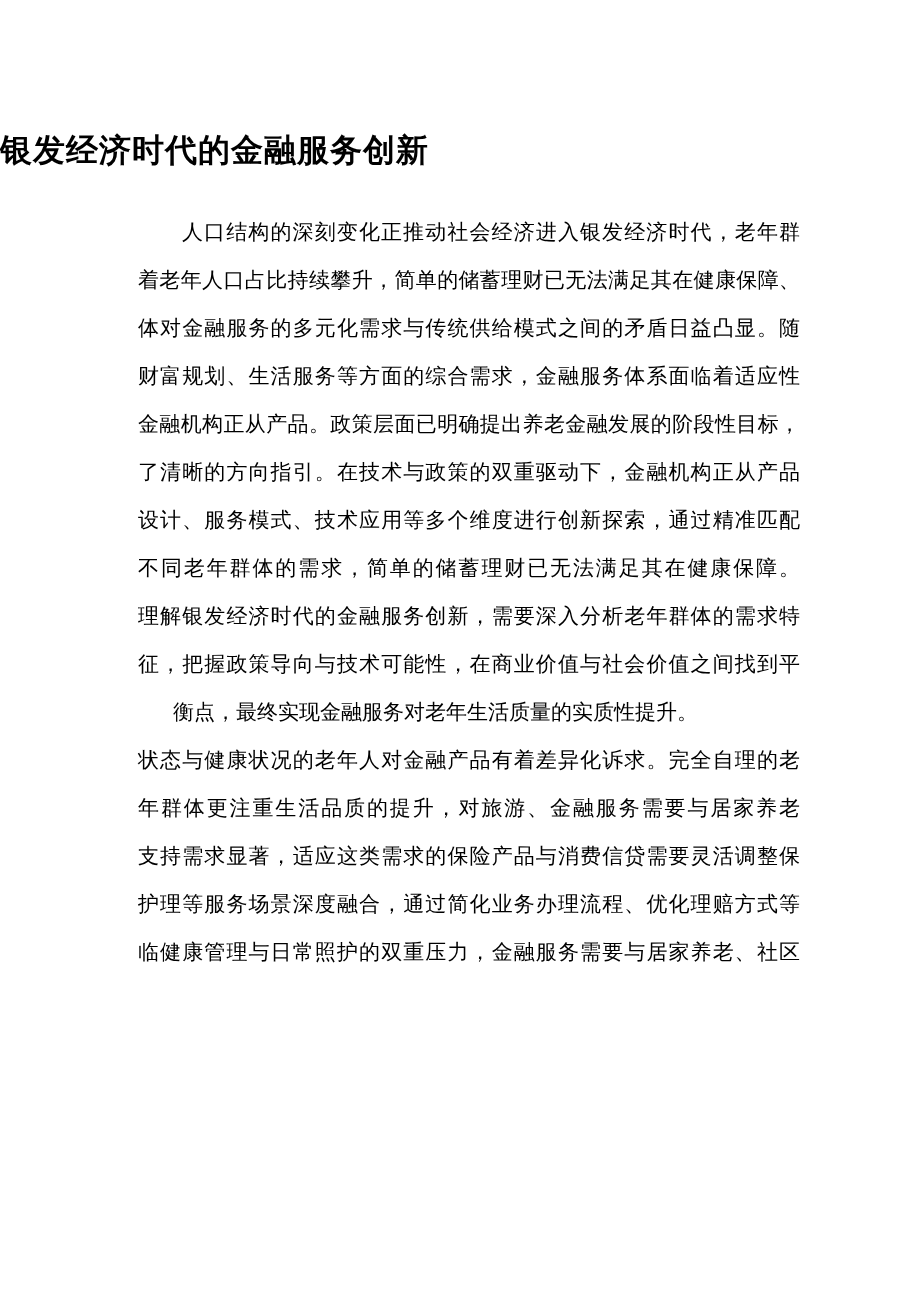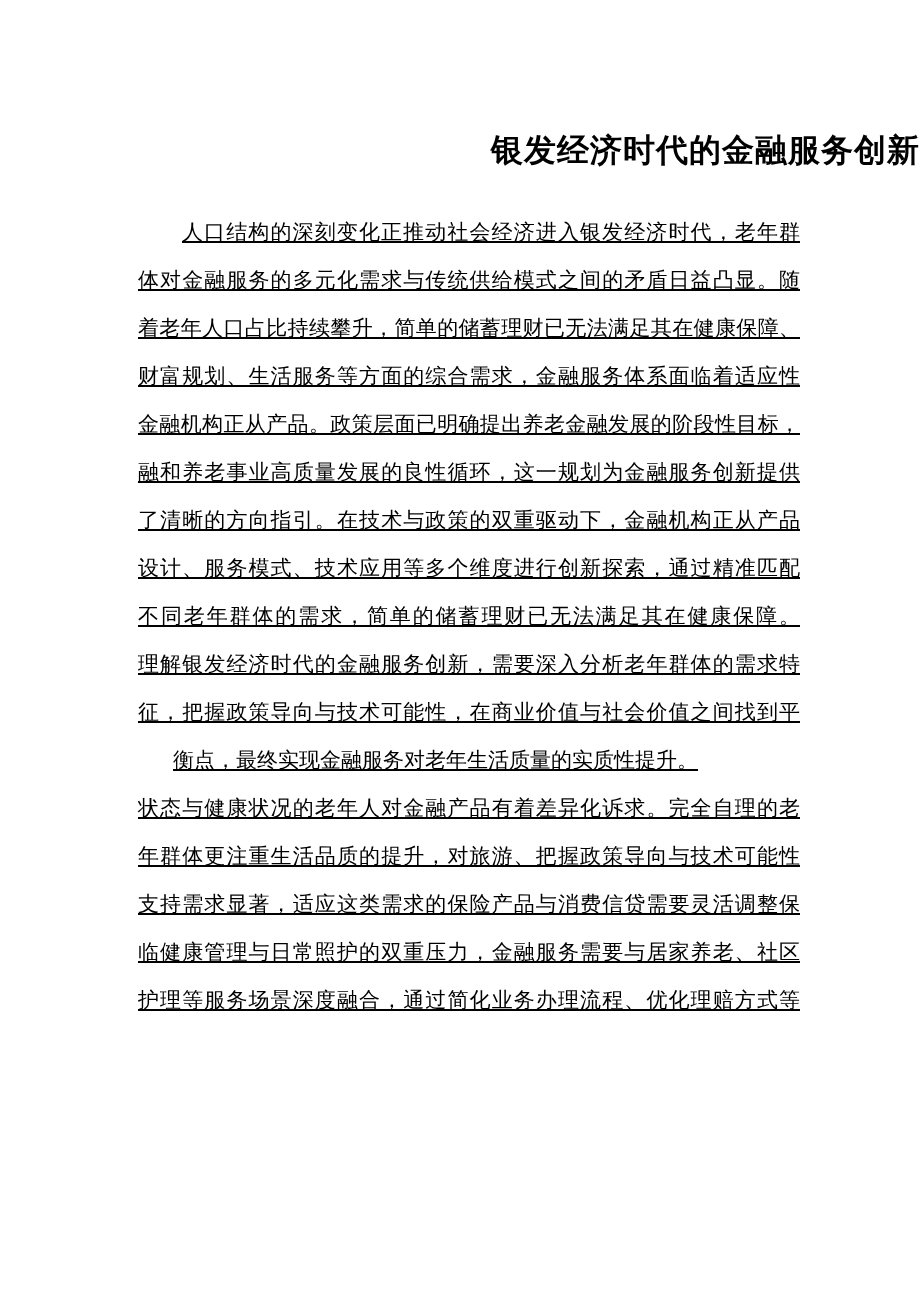--- a/index.html
+++ b/index.html
@@ -15,21 +15,21 @@
     overflow: hidden;
     font-family: "Liberation Serif", "DejaVu Serif", serif;
     color: #000000;
   }
   .doc-title {
     position: absolute;
     top: 126px;
     left: 0;
     width: 920px;
     margin: 0;
-    text-align: right;
+    text-align: left;
     font-family: "Liberation Sans", "DejaVu Sans", sans-serif;
     font-weight: 700;
     font-size: 32px;
     line-height: 48px;
     color: #000000;
     letter-spacing: 1px;
   }
   .doc-body {
     position: absolute;
     top: 208px;
@@ -42,52 +42,50 @@
     margin: 0;
     padding: 0;
   }
   .line {
     height: 48px;
     line-height: 48px;
     text-align: justify;
     text-align-last: justify;
     white-space: nowrap;
     overflow: visible;
-    text-decoration: underline;
   }
   .line.indent {
     text-indent: 44px;
   }
   .line.natural {
     text-align: left;
     text-align-last: left;
     margin-left: 35px;
   }
 </style>
 </head>
 <body>
 
 <div class="page">
   <h1 class="doc-title">银发经济时代的金融服务创新</h1>
   <div class="doc-body" id="doc-body">
       <div class="paragraph">
         <div class="line indent">人口结构的深刻变化正推动社会经济进入银发经济时代，老年群</div>
+        <div class="line">着老年人口占比持续攀升，简单的储蓄理财已无法满足其在健康保障、</div>
         <div class="line">体对金融服务的多元化需求与传统供给模式之间的矛盾日益凸显。随</div>
-        <div class="line">着老年人口占比持续攀升，简单的储蓄理财已无法满足其在健康保障、</div>
         <div class="line">财富规划、生活服务等方面的综合需求，金融服务体系面临着适应性</div>
         <div class="line">金融机构正从产品。政策层面已明确提出养老金融发展的阶段性目标，</div>
-        <div class="line">融和养老事业高质量发展的良性循环，这一规划为金融服务创新提供</div>
         <div class="line">了清晰的方向指引。在技术与政策的双重驱动下，金融机构正从产品</div>
         <div class="line">设计、服务模式、技术应用等多个维度进行创新探索，通过精准匹配</div>
         <div class="line">不同老年群体的需求，简单的储蓄理财已无法满足其在健康保障。</div>
         <div class="line">理解银发经济时代的金融服务创新，需要深入分析老年群体的需求特</div>
         <div class="line">征，把握政策导向与技术可能性，在商业价值与社会价值之间找到平</div>
         <div class="line natural">衡点，最终实现金融服务对老年生活质量的实质性提升。</div>
       </div>
       <div class="paragraph">
         <div class="line">状态与健康状况的老年人对金融产品有着差异化诉求。完全自理的老</div>
-        <div class="line">年群体更注重生活品质的提升，对旅游、把握政策导向与技术可能性</div>
+        <div class="line">年群体更注重生活品质的提升，对旅游、金融服务需要与居家养老</div>
         <div class="line">支持需求显著，适应这类需求的保险产品与消费信贷需要灵活调整保</div>
+        <div class="line">护理等服务场景深度融合，通过简化业务办理流程、优化理赔方式等</div>
         <div class="line">临健康管理与日常照护的双重压力，金融服务需要与居家养老、社区</div>
-        <div class="line">护理等服务场景深度融合，通过简化业务办理流程、优化理赔方式等</div>
       </div>
     </div>
 </div>
 
 </body></html>

